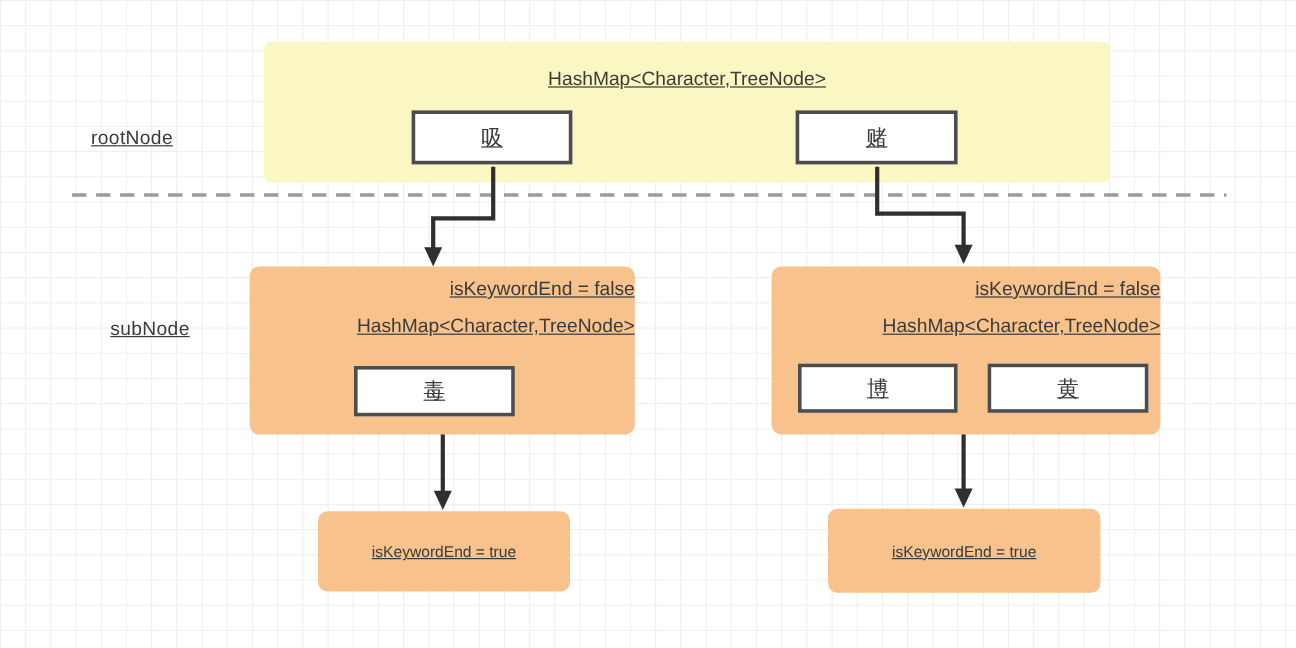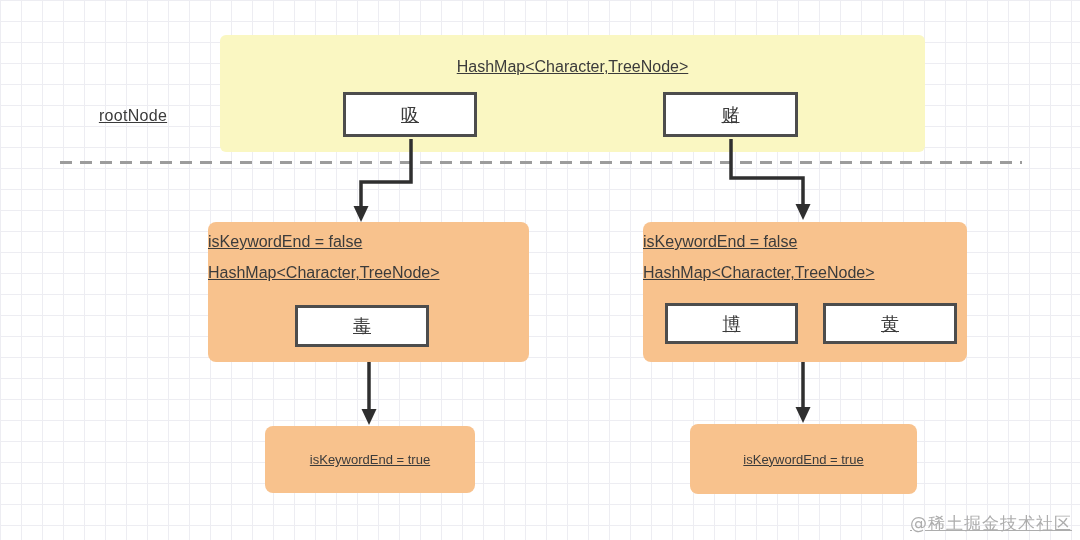--- a/index.html
+++ b/index.html
@@ -35,21 +35,21 @@
     border:3px solid var(--box-border,#4D4D4D);
     display:flex;align-items:center;justify-content:center;
     font-size:18px;color:#3b3b3b;
   }
   .sub-panel{
     top:222px;height:140px;
     background:var(--node-bg,#F8C28D);
     border-radius:8px;
   }
   .sub-line{
-    left:0;width:100%;text-align:left;font-size:16px;
+    left:0;width:100%;text-align:right;font-size:16px;
   }
   .leaf-panel{
     background:var(--node-bg,#F8C28D);
     border-radius:8px;
     display:flex;align-items:center;justify-content:center;
     font-size:13px;
   }
   svg.overlay{position:absolute;left:0;top:0;pointer-events:none;}
   .arrow-path{fill:none;stroke:var(--arrow,#2F2F2F);stroke-width:3.5px;}
   .arrow-head{fill:var(--arrow,#2F2F2F);stroke:none;}
@@ -59,21 +59,22 @@
     font-size:17px;color:var(--watermark,#ADADAD);
     font-family:"DejaVu Sans", sans-serif;
     letter-spacing:1px;
   }
 </style>
 </head>
 <body>
 
 <div class="canvas">
 
-  <div class="abs side-label" style="left:63px;top:107px;">rootNode</div>
+  <div class="abs side-label" style="left:40px;top:107px;">rootNode</div>
+  <div class="abs side-label" style="left:55px;top:266px;">subNode</div>
 
   <div class="abs root-panel">
     <div class="abs root-title">HashMap&lt;Character,TreeNode&gt;</div>
     <div class="abs char-box" style="left:123px;top:57px;width:134px;height:45px;">
       <span>吸</span>
     </div>
     <div class="abs char-box" style="left:443px;top:57px;width:135px;height:45px;">
       <span>赌</span>
     </div>
   </div>
@@ -121,15 +122,14 @@
       <path class="arrow-path" d="M369 362 L369 410"></path>
       <polygon class="arrow-head" points="369,425 361.5,409 376.5,409"></polygon>
     </g>
 
     <g>
       <path class="arrow-path" d="M803 362 L803 408"></path>
       <polygon class="arrow-head" points="803,423 795.5,407 810.5,407"></polygon>
     </g>
   </svg>
 
-  <div class="abs watermark">@稀土掘金技术社区</div>
 
 </div>
 
 </body></html>

